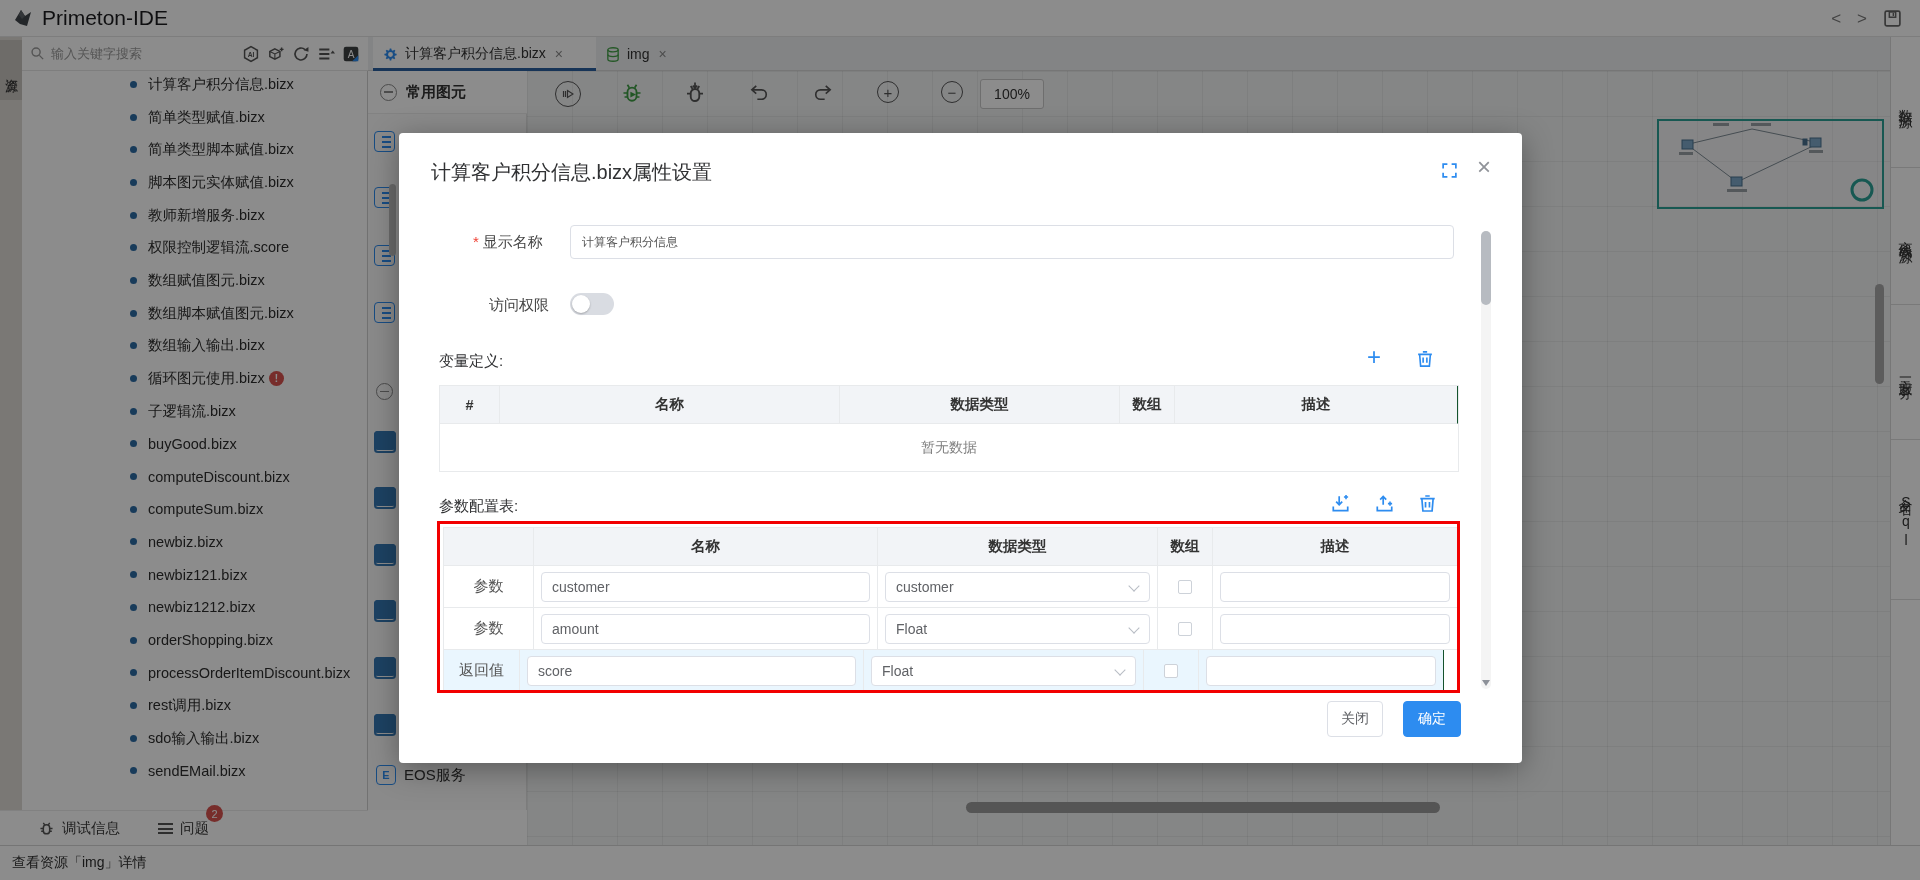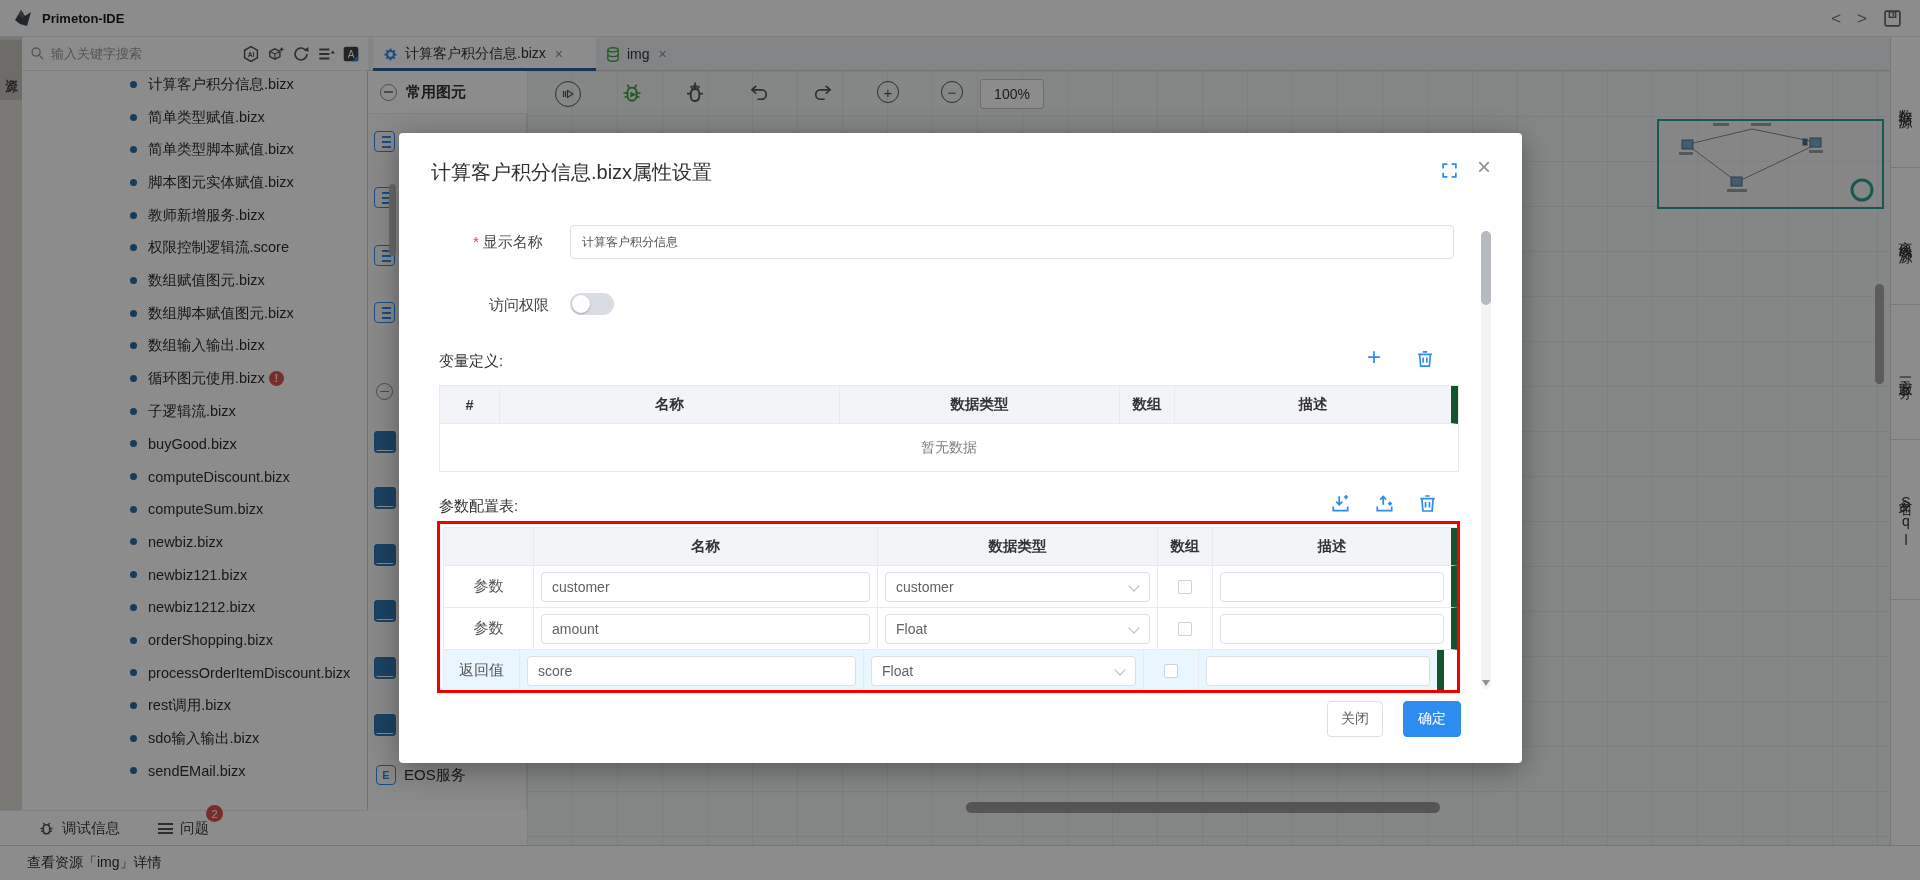--- a/index.html
+++ b/index.html
@@ -3,21 +3,21 @@
 <meta charset="utf-8">
 <style>
   * { margin:0; padding:0; box-sizing:border-box; }
   html,body { width:1920px; height:880px; overflow:hidden; }
   body { font-family:"Liberation Sans","DejaVu Sans",sans-serif; color:#333; background:#fff; }
   .stage { position:relative; width:1920px; height:880px; background:#fff; overflow:hidden; }
 
   
   .titlebar { position:absolute; left:0; top:0; width:1920px; height:37px; background:#fff;
               border-bottom:1px solid #e3e3e3; display:flex; align-items:center; padding-left:12px; }
-  .app-title { font-size:13px; font-weight:700; color:#1d1d1f; margin-left:8px; }
+  .app-title { font-size:21px; font-weight:400; color:#1d1d1f; margin-left:8px; }
   .tb-right { position:absolute; right:18px; top:0; height:37px; display:flex; align-items:center; gap:16px; }
   .nav-arrow { font-size:17px; color:#7a7a7a; cursor:pointer; line-height:1; }
 
   
   .left-strip { position:absolute; left:0; top:37px; width:22px; height:808px; background:#dedbd6; }
   .strip-tab { position:absolute; left:0; top:3px; width:22px; height:60px; background:#c9c5bf;
                writing-mode:vertical-rl; text-orientation:upright; font-size:13px; color:#333;
                display:flex; align-items:center; justify-content:center; letter-spacing:2px; }
 
   
@@ -35,21 +35,21 @@
                font-weight:700; display:flex; align-items:center; justify-content:center; margin-left:4px; }
 
   
   .panel-footer { position:absolute; left:0; top:810px; width:368px; height:35px; background:#fff; border-top:1px solid #ececec; }
   .pf-item { position:absolute; top:0; height:35px; display:flex; align-items:center; gap:7px; font-size:14.5px; color:#3a3a3a; cursor:pointer; }
   .count-badge { position:absolute; left:206px; top:-6px; width:17px; height:17px; border-radius:50%; background:#d9534f;
                  color:#fff; font-size:11px; display:flex; align-items:center; justify-content:center; }
   .list-ico { width:15px; height:11px; border-top:2px solid #555; border-bottom:2px solid #555; position:relative; }
   .list-ico::after { content:""; position:absolute; left:0; top:3px; width:15px; height:2px; background:#555; }
   .statusbar { position:absolute; left:0; top:845px; width:1920px; height:35px; background:#fff;
-               border-top:1px solid #d6d6d6; display:flex; align-items:center; padding-left:27px; font-size:14px; color:#2f2f2f; }
+               border-top:1px solid #d6d6d6; display:flex; align-items:center; padding-left:12px; font-size:14px; color:#2f2f2f; }
 
   
   .palette { position:absolute; left:368px; top:71px; width:159px; height:739px; background:#fbfbfc; border-right:1px solid #e2e2e2; }
   .pal-header { position:absolute; left:0; top:0; width:159px; height:43px; display:flex; align-items:center;
                 padding-left:12px; gap:9px; font-size:15px; font-weight:700; color:#333; background:#fff; border-bottom:1px solid #ededed; }
   .minus-circle { width:17px; height:17px; border:1.4px solid #8a8a8a; border-radius:50%; position:relative; flex:none; }
   .minus-circle::after { content:""; position:absolute; left:3px; top:6.5px; width:9px; height:1.6px; background:#8a8a8a; }
   .pal-ico-outline { position:absolute; left:6px; width:21px; height:21px; border:1.6px solid #2d8cf0; border-radius:4px;
         background:linear-gradient(#2d8cf0 2px,transparent 2px) 4px 6px/11px 5px repeat-y content-box; padding:3px; }
   .pal-ico-fill { position:absolute; left:6px; width:22px; height:22px; background:#3679b5; border-radius:4px;
@@ -99,21 +99,21 @@
   .toggle { position:absolute; left:171px; top:160px; width:44px; height:22px; background:#d9dce2; border-radius:11px; cursor:pointer; }
   .toggle::after { content:""; position:absolute; left:2px; top:2px; width:18px; height:18px; background:#fff; border-radius:50%;
                    box-shadow:0 1px 2px rgba(0,0,0,.25); }
   .sec-label { position:absolute; font-size:15px; color:#303133; }
   .ico-btn { position:absolute; cursor:pointer; }
   .plus-ico { font-size:24px; color:#2d8cf0; font-weight:400; line-height:1; }
 
   .dtable { position:absolute; border:1px solid #e8eaec; border-bottom:none; }
   .t-row { display:flex; }
   .t-cell { border-right:1px solid #e8eaec; border-bottom:1px solid #e8eaec; display:flex; align-items:center;justify-content:center; }
-  .t-cell:last-child { border-right:7px solid #14532d; }
+  .t-cell:last-child { border-right:1px solid #14532d; }
   .t-head .t-cell { background:#f2f4f7; height:38px; justify-content:center; font-size:14.5px; font-weight:700; color:#333; }
   .t-body .t-cell { background:#fff; height:42px; padding:0 7px; }
   .rowtype { justify-content:center !important; font-size:15px; color:#555; padding:0 !important; }
   .empty-row { height:48px; display:flex; align-items:center; justify-content:center; font-size:14px; color:#808080;
                border:1px solid #e8eaec; border-top:none; }
   .cell-input { width:100%; height:30px; border:1px solid #dcdfe6; border-radius:4px; font-size:14px; color:#606266; padding:0 10px; outline:none; background:#fff; }
   .cell-select { width:100%; height:30px; border:1px solid #dcdfe6; border-radius:4px; font-size:14px; color:#606266;
                  display:flex; align-items:center; padding:0 10px; position:relative; background:#fff; cursor:pointer; }
   .cell-select .chev { position:absolute; right:11px; top:9px; width:8px; height:8px; border-right:1.5px solid #b7bcc4;
                        border-bottom:1.5px solid #b7bcc4; transform:rotate(45deg); }

